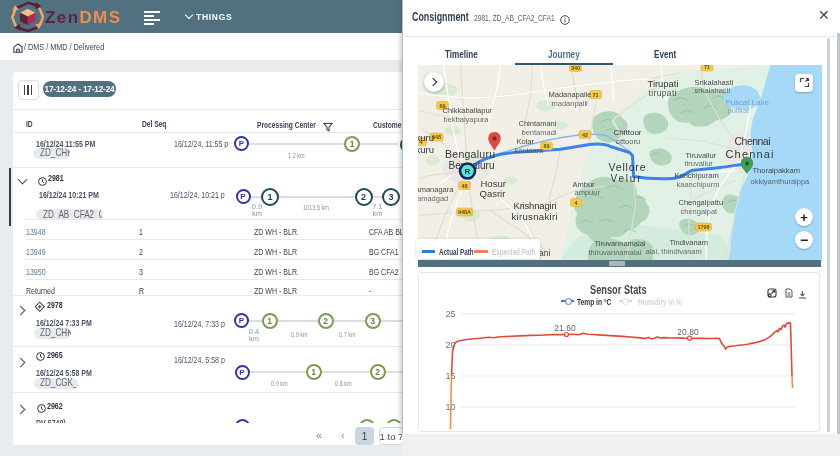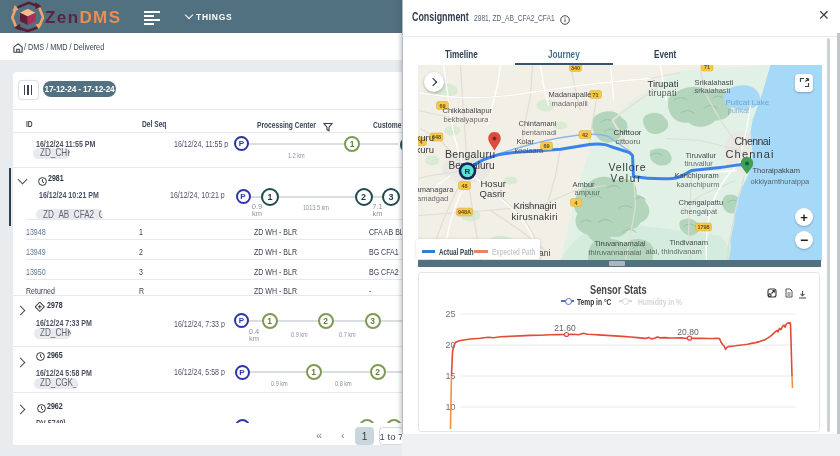--- a/index.html
+++ b/index.html
@@ -163,21 +163,21 @@
 <div class="chev" style="left:17px;top:359px;transform:rotate(-45deg)"></div>
 <div class="abs" style="left:36px;top:347px;width:9px;height:9px">
 <svg width="9" height="9" viewBox="0 0 9 9" fill="none" stroke="#2e3440" stroke-width="1">
   <circle cx="4.5" cy="4.5" r="3.9"></circle>
       <path d="M4.5 2.3 V4.7 L6 5.8"></path>
 </svg>
 </div>
 <div class="idb" style="left:46.5px;top:348.5px">2965</div>
 <div class="date" style="left:36px;top:367px">16/12/24 5:58 PM</div>
 <div class="tag" style="left:33.5px;top:377.5px;width:44px"><span>ZD_CGK_AB</span></div>
-<div class="tcol" style="left:174px;top:366px"><span>16/12/24, 5:58 p</span></div>
+<div class="tcol" style="left:174px;top:354px"><span>16/12/24, 5:58 p</span></div>
 <div class="tline" style="left:248px;top:371px;width:154px"></div>
 <div class="node np" style="left:234.5px;top:364.5px">P</div>
 <div class="node ng" style="left:305.5px;top:364px">1</div>
 <div class="node ng" style="left:369.5px;top:364px">2</div>
 <div class="kms" style="left:271px;top:379px">0.9 km</div>
 <div class="kms" style="left:335px;top:379px">0.8 km</div>
 <div class="divl" style="top:392px"></div>
 
 <div class="abs" style="left:13px;top:392px;width:397px;height:31px;overflow:hidden">
   <div class="chev" style="left:4px;top:14px;transform:rotate(-45deg)"></div>

